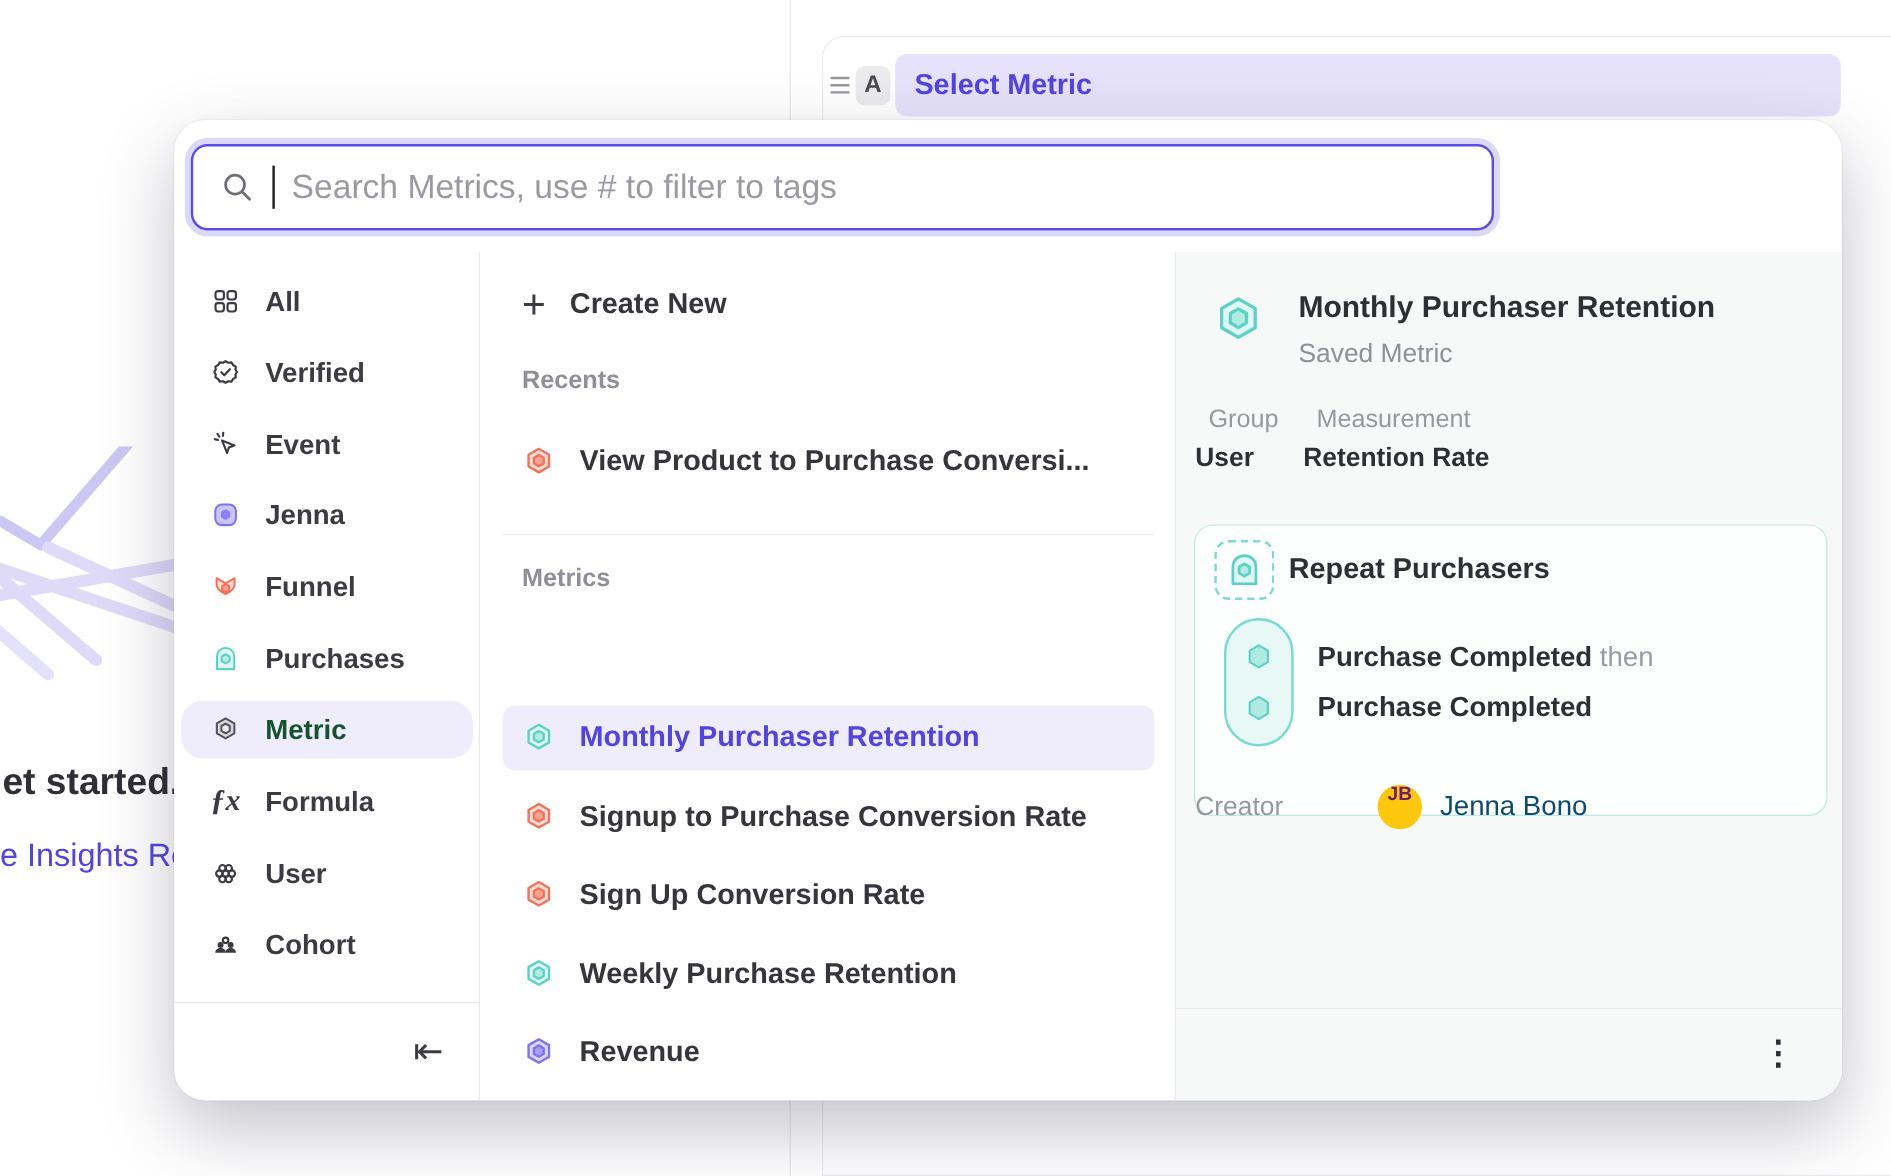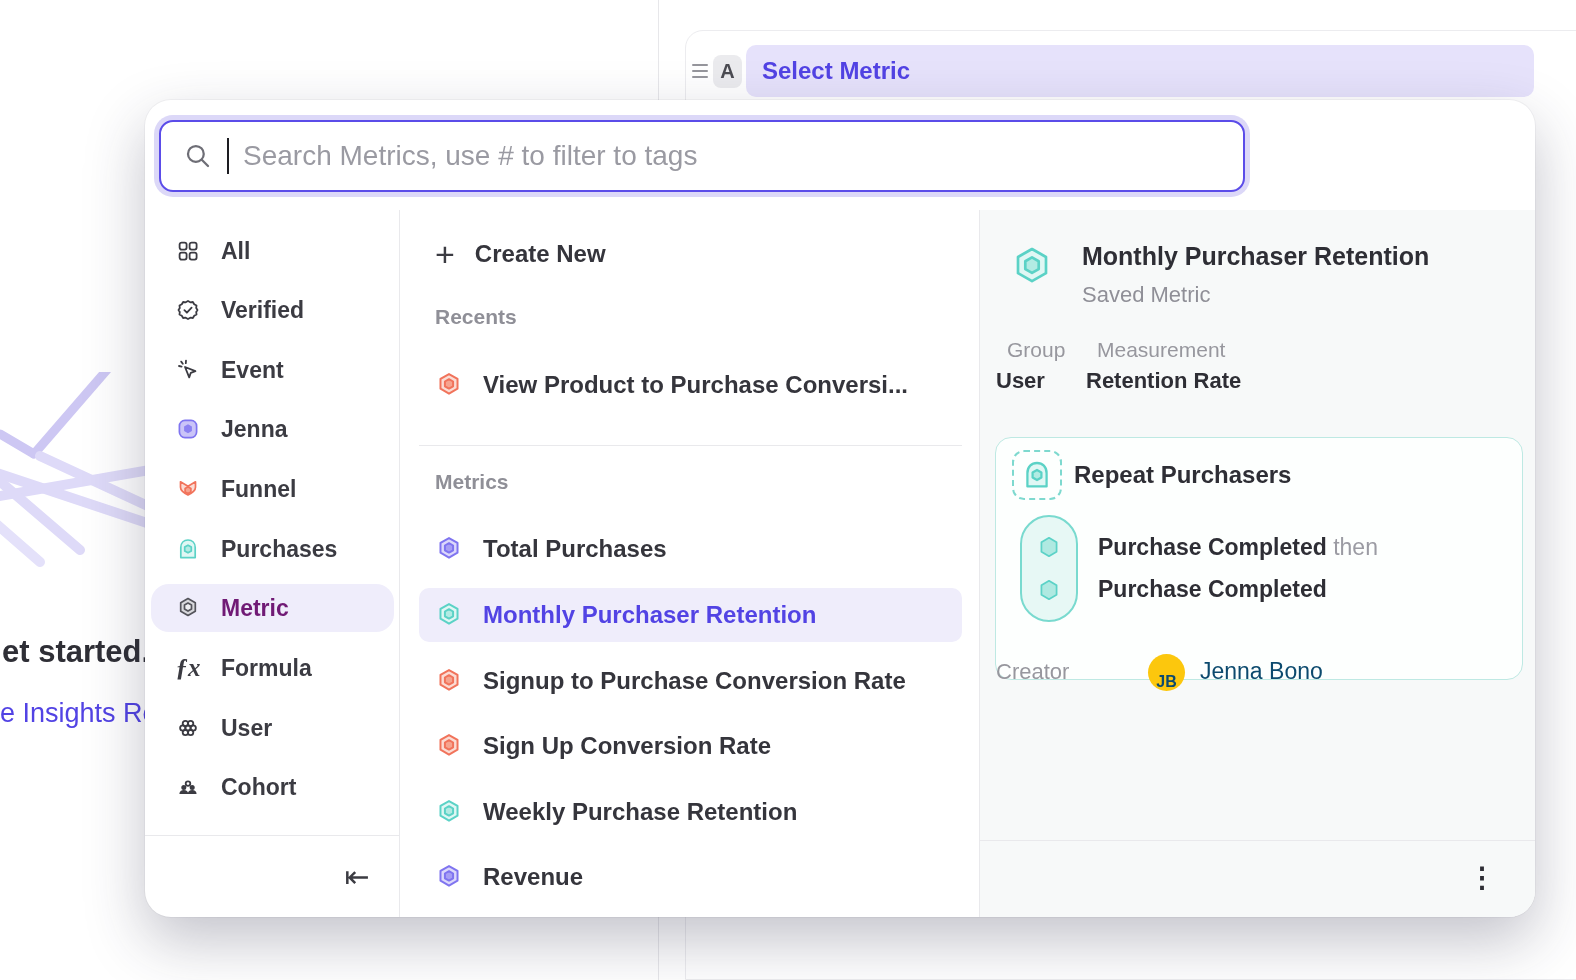--- a/index.html
+++ b/index.html
@@ -39,21 +39,21 @@
                   font-family:"Liberation Sans", sans-serif; background:transparent; }
   #search-input::placeholder { color:#9a9aa2; }
 
   #content { position:absolute; left:0; top:110px; right:0; bottom:0;padding-left:24px; }
 
   
   #sidebar { position:absolute; left:0; top:0; width:255px; height:100%; border-right:1px solid #e9e9ec; }
   .side-row { position:absolute; left:6px; width:243px; height:48px; display:flex; align-items:center;
               gap:20px; padding-left:24px; border-radius:10px; font-size:23px; font-weight:600;
               color:#3b3b42; cursor:pointer; }
-  .side-row.sel { background:#efedfb; color:#701a75;border-radius:18px; }
+  .side-row.sel { background:#efedfb; color:#14532d;border-radius:18px; }
   .side-row .icw { width:26px; height:26px; display:flex; align-items:center; justify-content:center; }
   #side-footer-divider { position:absolute; left:0; right:0; top:625px; height:1px; background:#e9e9ec; }
   #collapse-btn { position:absolute; right:18px; top:642px; width:48px; height:48px; display:flex;
                   align-items:center; justify-content:center; font-size:30px; color:#3b3b42; cursor:pointer; }
 
   
   #results { position:absolute; left:256px; top:0; width:577px; height:100%; }
   .res-row { position:absolute; left:18px; right:16px; height:54px; display:flex; align-items:center;
              gap:20px; padding-left:16px; border-radius:10px; font-size:24px; font-weight:600;
              color:#35353c; cursor:pointer; white-space:nowrap; }
@@ -75,22 +75,22 @@
                   border:2px dashed #7ed9cf; border-radius:12px; display:flex;
                   align-items:center; justify-content:center; }
   #def-title { position:absolute; left:78px; top:23px; font-size:24px; font-weight:700; color:#2e2e35; }
   #def-capsule { position:absolute; left:24px; top:77px; width:58px; height:107px; background:#e7f8f5;
                  border:2px solid #79dacf; border-radius:30px; display:flex; flex-direction:column;
                  align-items:center; justify-content:space-evenly; }
   .def-step { position:absolute; left:102px; font-size:23px; font-weight:700; color:#2e2e35; white-space:nowrap; }
   .def-conn { font-weight:400; color:#9b9ba3; }
   #creator-label { position:absolute; left:16px; top:449px; font-size:22px; color:#97979e; }
   #creator-avatar { position:absolute; left:168px; top:444px; width:37px; height:37px; border-radius:50%;
-                    background:#fcc70d; color:#0c4a6e; font-size:16px; font-weight:700;
-                    display:flex; align-items:flex-end; justify-content:center; }
+                    background:#fcc70d; color:#701a75; font-size:16px; font-weight:700;
+                    display:flex; align-items:flex-start; justify-content:center; }
   #creator-name { position:absolute; left:220px; top:448px; font-size:23px; font-weight:500; color:#0c4a6e; }
   #detail-footer-divider { position:absolute; left:0; right:0; top:630px; height:1px; background:#e9e9ec; }
   #kebab-btn { position:absolute; right:30px; top:644px; width:46px; height:46px; display:flex;
                align-items:center; justify-content:center; font-size:28px; font-weight:700;
                color:#2e2e35; cursor:pointer; letter-spacing:0; }
 
   
   svg.ic path { stroke:var(--s); stroke-width:1.7; stroke-linejoin:round; }
   svg.ic .o { fill:var(--f1); } svg.ic .i { fill:var(--f2); }
   .ic-purple { --s:#7f74f0; --f1:#dcd8fb; --f2:#a79ef4; }
@@ -277,27 +277,20 @@
           <path class="o" d="M12 2.6 L19.3 6.8 L19.3 15.2 L12 19.4 L4.7 15.2 L4.7 6.8 Z"></path>
           <path class="i" d="M12 7 L15.5 9 L15.5 13.1 L12 15.1 L8.5 13.1 L8.5 9 Z"></path>
         </svg>
         <span>View Product to Purchase Conversi...</span>
       </div>
 
       <div id="list-divider"></div>
 
       <div class="sec-label" style="top:260px">Metrics</div>
 
-      <div class="res-row" style="top:312px">
-        <svg class="ic ic-purple" width="28" height="28" viewBox="0 0 24 24">
-          <path class="o" d="M12 2.6 L19.3 6.8 L19.3 15.2 L12 19.4 L4.7 15.2 L4.7 6.8 Z"></path>
-          <path class="i" d="M12 7 L15.5 9 L15.5 13.1 L12 15.1 L8.5 13.1 L8.5 9 Z"></path>
-        </svg>
-        <span>Total Purchases</span>
-      </div>
 
       <div class="res-row sel" style="top:378px">
         <svg class="ic ic-teal" width="28" height="28" viewBox="0 0 24 24">
           <path class="o" d="M12 2.6 L19.3 6.8 L19.3 15.2 L12 19.4 L4.7 15.2 L4.7 6.8 Z"></path>
           <path class="i" d="M12 7 L15.5 9 L15.5 13.1 L12 15.1 L8.5 13.1 L8.5 9 Z"></path>
         </svg>
         <span>Monthly Purchaser Retention</span>
       </div>
 
       <div class="res-row" style="top:509px">

